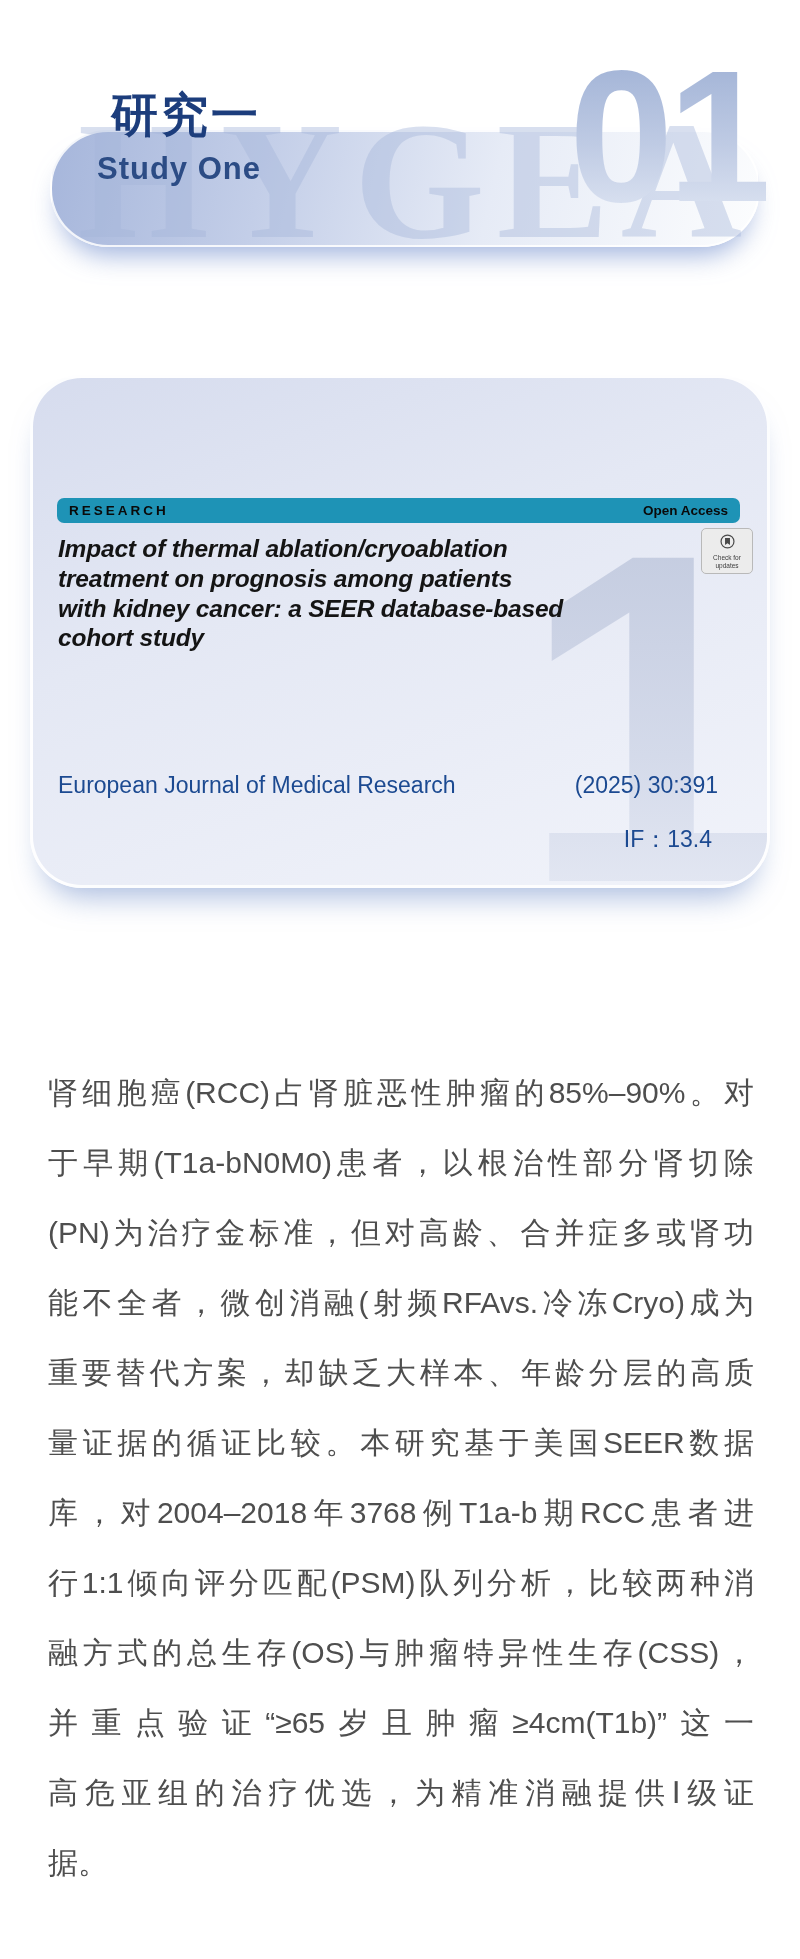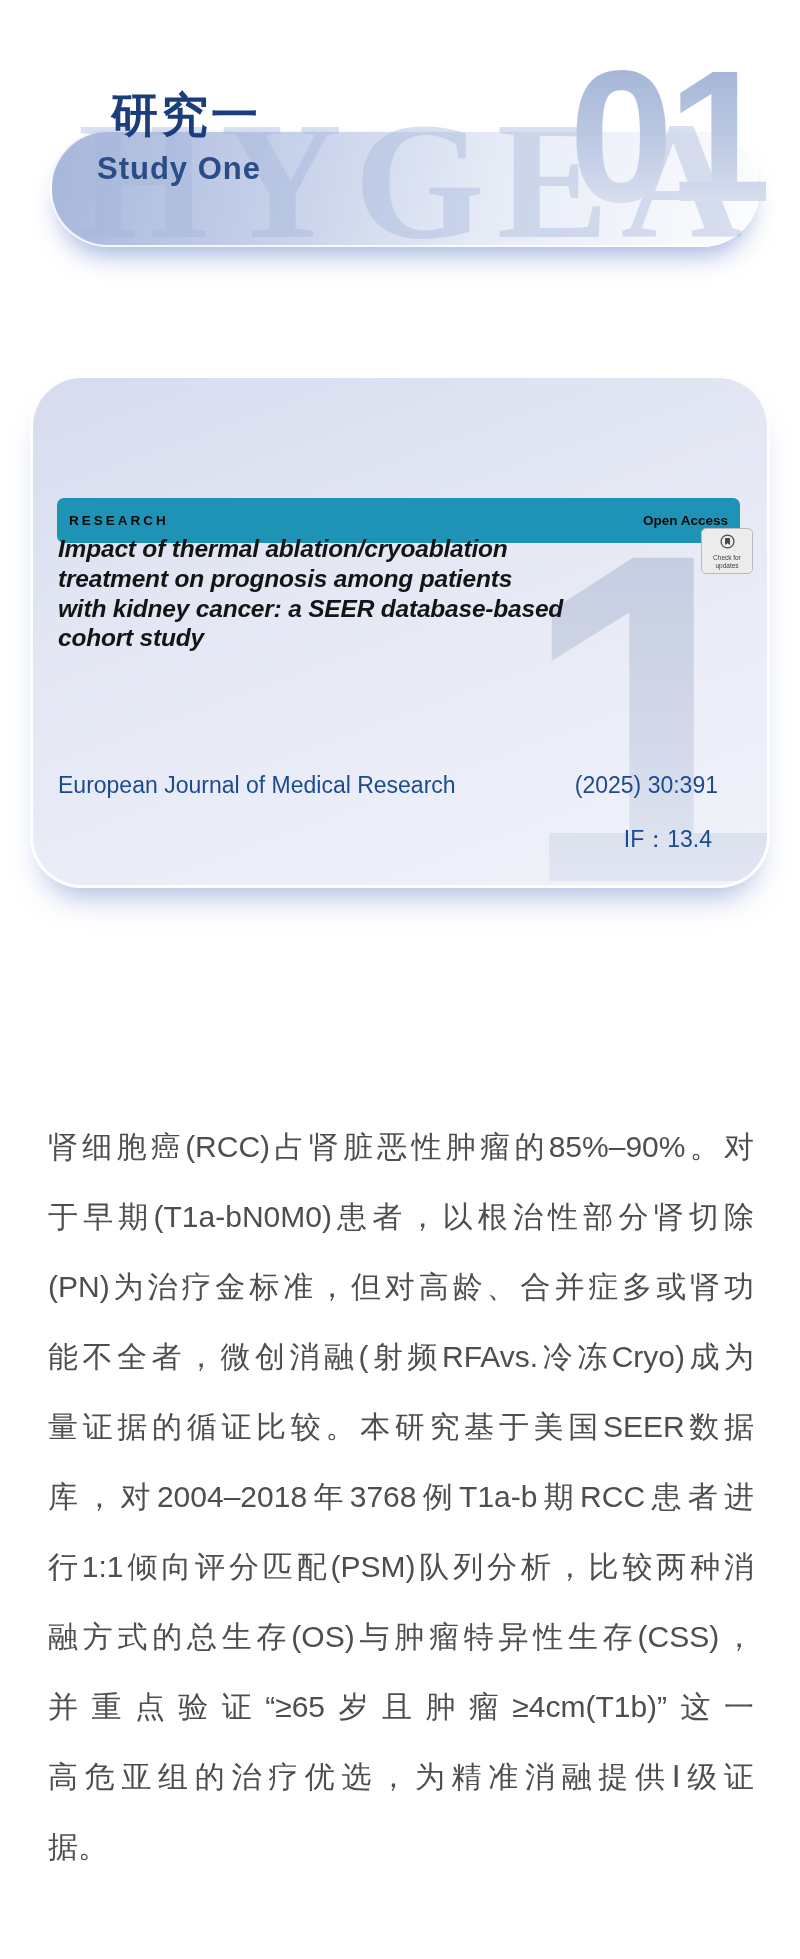--- a/index.html
+++ b/index.html
@@ -48,21 +48,21 @@
   .card-big1{
     position:absolute;right:-14px;top:158px;
     font-size:470px;line-height:.78;font-weight:700;
     background:linear-gradient(180deg,#c4cce0 0%,#d4daea 60%,#e4e8f3 100%);
     -webkit-background-clip:text;background-clip:text;color:transparent;
   }
   .research-bar{
     position:absolute;left:24px;top:120px;width:659px;height:25px;
     background:#1e93b6;border-radius:7px;
     display:flex;align-items:center;justify-content:space-between;
-    padding:10px 12px;color:#0a0a0a;
+    padding:0 12px;color:#0a0a0a;
     font-size:13.5px;font-weight:700;
   }
   .research-bar .left{letter-spacing:3px;}
   .research-bar .right{letter-spacing:0;}
   .badge{
     position:absolute;left:668px;top:150px;width:50px;height:44px;
     background:#ececec;border:1px solid #b9b9b9;border-radius:5px;
     display:flex;flex-direction:column;align-items:center;justify-content:center;
     gap:1px;
   }
@@ -77,21 +77,21 @@
     position:absolute;left:25px;top:394px;width:660px;
     display:flex;justify-content:space-between;
     font-size:23px;color:#1c4a91;text-align:right;
   }
   .if-row{
     position:absolute;right:55px;top:446px;
     font-size:23px;color:#1c4a91;text-align:center;
   }
   
   .para{
-    position:absolute;left:48px;top:1112px;width:706px;
+    position:absolute;left:48px;top:1058px;width:706px;
     font-size:30px;color:#4e4e4e;
   }
   .para .jline{
     height:70px;line-height:70px;white-space:nowrap;
     text-align:justify;text-align-last:justify;overflow:hidden;
   }
   .para .jline:last-child{text-align-last:left;}
 </style>
 </head>
 <body>
@@ -138,20 +138,21 @@
     </div>
 
     <div class="if-row">IF：13.4</div>
   </div>
 
   <div class="para">
       <div class="jline">肾细胞癌(RCC)占肾脏恶性肿瘤的85%–90%。对</div>
       <div class="jline">于早期(T1a-bN0M0)患者，以根治性部分肾切除</div>
       <div class="jline">(PN)为治疗金标准，但对高龄、合并症多或肾功</div>
       <div class="jline">能不全者，微创消融(射频RFAvs.冷冻Cryo)成为</div>
+      <div class="jline">重要替代方案，却缺乏大样本、年龄分层的高质</div>
       <div class="jline">量证据的循证比较。本研究基于美国SEER数据</div>
       <div class="jline">库，对2004–2018年3768例T1a-b期RCC患者进</div>
       <div class="jline">行1:1倾向评分匹配(PSM)队列分析，比较两种消</div>
       <div class="jline">融方式的总生存(OS)与肿瘤特异性生存(CSS)，</div>
       <div class="jline">并重点验证“≥65岁且肿瘤≥4cm(T1b)”这一</div>
       <div class="jline">高危亚组的治疗优选，为精准消融提供Ⅰ级证</div>
       <div class="jline">据。</div>
     </div>
 
 </div>

